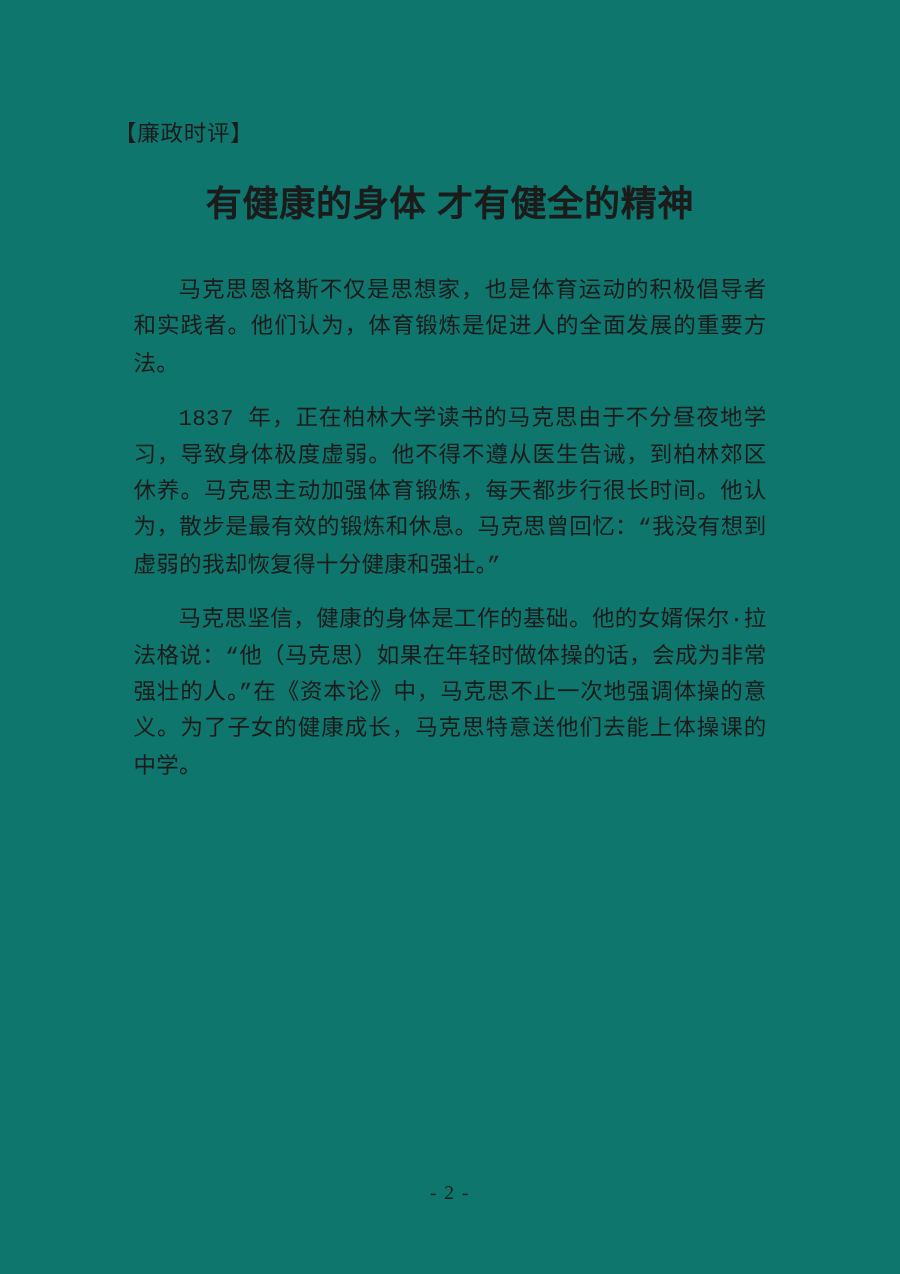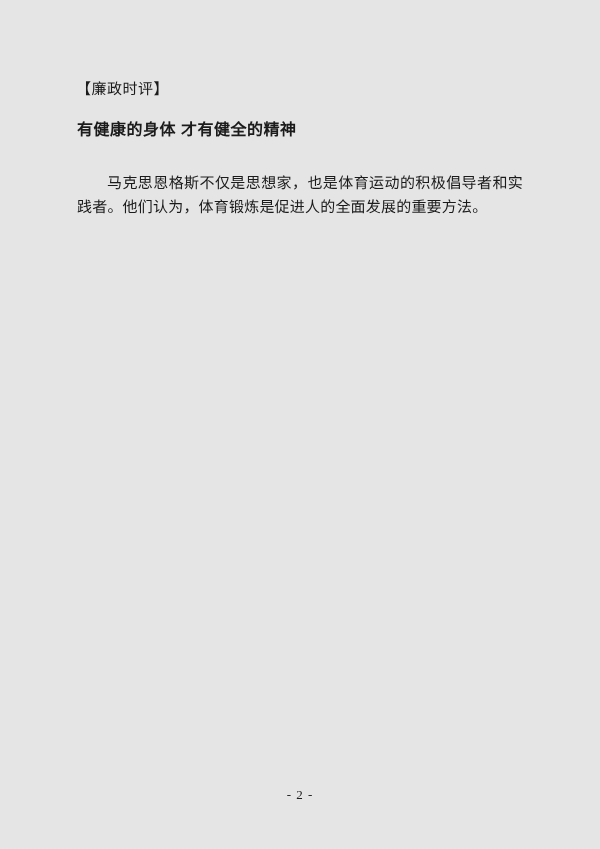--- a/index.html
+++ b/index.html
@@ -4,62 +4,63 @@
 <style>
   html, body {
     margin: 0;
     padding: 0;
     background: #ffffff;
   }
   .page {
     position: relative;
     width: 600px;
     height: 849px;
-    background: #e5e5e5;
+    background: #0f766e;
     color: #1b1b1b;
     font-family: "Liberation Serif", "DejaVu Serif", serif;
     overflow: hidden;
   }
   .section-label {
     position: absolute;
     left: 76px;
     top: 77px;
     font-size: 15px;
     letter-spacing: 0.5px;
     white-space: nowrap;
   }
   .doc-title {
     position: absolute;
     left: 77px;
     top: 116px;
     width: 446px;
     margin: 0;
-    text-align: left;
-    font-size: 16px;
+    text-align: center;
+    font-size: 24px;
     font-weight: 700;
     letter-spacing: 0.5px;
     font-family: "Liberation Sans", "DejaVu Sans", sans-serif;
     white-space: nowrap;
   }
   .content {
     position: absolute;
     left: 77px;
     top: 171px;
     width: 446px;
     font-size: 15px;
     line-height: 24.4px;
     letter-spacing: 0.2px;
     text-align: justify;
     text-justify: inter-ideograph;
   }
   .content p {
-    margin: 0;
+    margin: 12px;
     padding: 0;
     text-indent: 2em;
     word-break: break-all;
+    font-family: Liberation Mono, monospace;
   }
   .page-footer {
     position: absolute;
     left: 0;
     top: 787px;
     width: 100%;
     text-align: center;
     font-size: 13px;
     letter-spacing: 1px;
   }
@@ -68,17 +69,19 @@
 <body>
 
 <div class="page">
 
   <div class="section-label">【廉政时评】</div>
 
   <h1 class="doc-title">有健康的身体 才有健全的精神</h1>
 
   <div class="content">
     <p>马克思恩格斯不仅是思想家，也是体育运动的积极倡导者和实践者。他们认为，体育锻炼是促进人的全面发展的重要方法。</p>
+    <p>1837 年，正在柏林大学读书的马克思由于不分昼夜地学习，导致身体极度虚弱。他不得不遵从医生告诫，到柏林郊区休养。马克思主动加强体育锻炼，每天都步行很长时间。他认为，散步是最有效的锻炼和休息。马克思曾回忆：“我没有想到虚弱的我却恢复得十分健康和强壮。”</p>
+    <p>马克思坚信，健康的身体是工作的基础。他的女婿保尔·拉法格说：“他（马克思）如果在年轻时做体操的话，会成为非常强壮的人。”在《资本论》中，马克思不止一次地强调体操的意义。为了子女的健康成长，马克思特意送他们去能上体操课的中学。</p>
   </div>
 
   <div class="page-footer">- 2 -</div>
 
 </div>
 
 </body></html>

